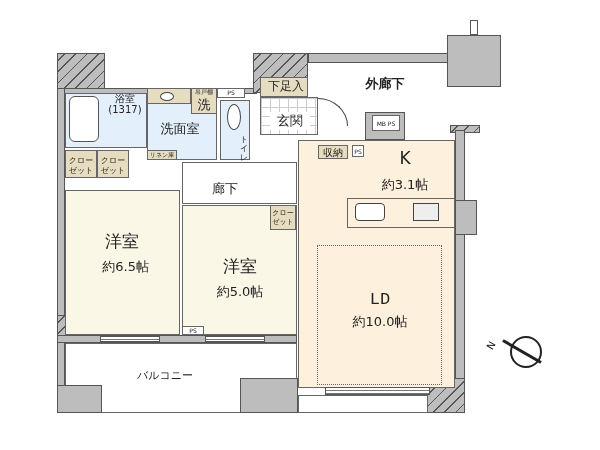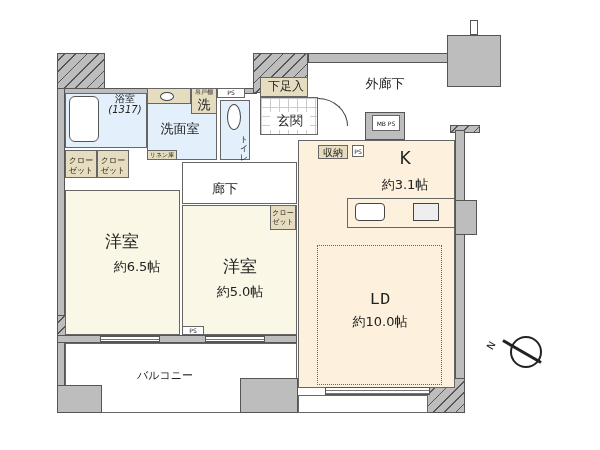--- a/index.html
+++ b/index.html
@@ -29,21 +29,21 @@
 <div class="abs hatch" style="left:253px;top:53px;width:55px;height:40px;"></div>
 <div class="abs wall" style="left:308px;top:53px;width:140px;height:10px;"></div>
 <div class="abs wall" style="left:447px;top:35px;width:54px;height:52px;"></div>
 <div class="abs wall" style="left:470px;top:20px;width:8px;height:15px;background:#fff;"></div>
 <div class="abs wall" style="left:57px;top:88px;width:8px;height:325px;"></div>
 <div class="abs hatch" style="left:57px;top:315px;width:10px;height:25px;"></div>
 
 <div class="abs room wet" style="left:65px;top:93px;width:82px;height:55px;"></div>
 <div class="abs" style="left:69px;top:96px;width:30px;height:46px;border:1px solid #555;border-radius:6px;background:#fff;"></div>
 <div class="lbl sm" style="left:104px;top:93px;width:42px;">浴室</div>
-<div class="lbl sm" style="left:104px;top:104px;width:42px;font-style:italic;">(1317)</div>
+<div class="lbl sm" style="left:104px;top:104px;width:42px;">(1317)</div>
 
 <div class="abs room wet" style="left:147px;top:88px;width:70px;height:72px;"></div>
 <div class="abs tan" style="left:147px;top:88px;width:44px;height:16px;"></div>
 <div class="abs" style="left:160px;top:92px;width:14px;height:9px;border:1px solid #444;border-radius:50%;background:#fff;"></div>
 <div class="abs tan" style="left:191px;top:88px;width:26px;height:26px;"></div>
 <div class="lbl xs" style="left:191px;top:88px;width:26px;">吊戸棚</div>
 <div class="lbl mid" style="left:191px;top:96px;width:26px;">洗</div>
 <div class="lbl mid" style="left:150px;top:120px;width:60px;">洗面室</div>
 <div class="abs tan" style="left:147px;top:150px;width:30px;height:10px;"></div>
 <div class="lbl xs" style="left:147px;top:151px;width:30px;">リネン庫</div>
@@ -54,21 +54,21 @@
 <div class="abs room wet" style="left:220px;top:100px;width:30px;height:60px;"></div>
 <div class="abs" style="left:227px;top:104px;width:14px;height:26px;border:1px solid #444;border-radius:50%;background:#fff;"></div>
 <div class="lbl" style="left:238px;top:130px;width:10px;font-size:8px;writing-mode:vertical-rl;">トイレ</div>
 
 <div class="abs tan" style="left:260px;top:77px;width:48px;height:20px;"></div>
 <div class="lbl sm" style="left:260px;top:81px;width:52px;font-size:12px;">下足入</div>
 <div class="abs tile room" style="left:260px;top:97px;width:58px;height:38px;"></div>
 <div class="lbl mid" style="left:270px;top:112px;width:40px;background:#fff;">玄関</div>
 <div class="abs" style="left:318px;top:98px;width:30px;height:28px;border:1px solid #444;border-left:none;border-bottom:none;border-radius:0 100% 0 0;"></div>
 
-<div class="lbl mid" style="left:355px;top:75px;width:60px;">外廊下</div>
+<div class="lbl mid" style="left:355px;top:75px;width:60px;font-weight:bold;">外廊下</div>
 
 <div class="abs wall" style="left:365px;top:112px;width:40px;height:28px;"></div>
 <div class="abs room white" style="left:372px;top:115px;width:28px;height:16px;"></div>
 <div class="lbl xs" style="left:372px;top:120px;width:28px;">MB PS</div>
 
 <div class="abs hatch" style="left:450px;top:125px;width:30px;height:8px;"></div>
 <div class="abs wall" style="left:455px;top:130px;width:10px;height:255px;"></div>
 <div class="abs wall" style="left:455px;top:200px;width:22px;height:35px;"></div>
 <div class="abs hatch" style="left:425px;top:378px;width:40px;height:35px;"></div>
 
@@ -92,21 +92,21 @@
 <div class="lbl xs" style="left:65px;top:165px;width:32px;font-size:8px;">ゼット</div>
 <div class="abs tan" style="left:97px;top:150px;width:32px;height:28px;"></div>
 <div class="lbl xs" style="left:97px;top:155px;width:32px;font-size:8px;">クロー</div>
 <div class="lbl xs" style="left:97px;top:165px;width:32px;font-size:8px;">ゼット</div>
 
 <div class="abs room white" style="left:182px;top:162px;width:115px;height:42px;"></div>
 <div class="lbl mid" style="left:205px;top:180px;width:40px;">廊下</div>
 
 <div class="abs room yellow" style="left:65px;top:190px;width:115px;height:145px;"></div>
 <div class="lbl big" style="left:92px;top:230px;width:60px;">洋室</div>
-<div class="lbl mid" style="left:107px;top:258px;width:60px;">約6.5帖</div>
+<div class="lbl mid" style="left:89px;top:258px;width:60px;text-align:right;">約6.5帖</div>
 
 <div class="abs room yellow" style="left:182px;top:205px;width:115px;height:130px;"></div>
 <div class="abs tan" style="left:270px;top:205px;width:26px;height:25px;"></div>
 <div class="lbl xs" style="left:270px;top:208px;width:26px;font-size:7px;">クロー</div>
 <div class="lbl xs" style="left:270px;top:217px;width:26px;font-size:7px;">ゼット</div>
 <div class="lbl big" style="left:210px;top:255px;width:60px;">洋室</div>
 <div class="lbl mid" style="left:210px;top:283px;width:60px;">約5.0帖</div>
 <div class="abs room white" style="left:182px;top:326px;width:22px;height:9px;"></div>
 <div class="lbl xs" style="left:182px;top:327px;width:22px;">PS</div>
 

